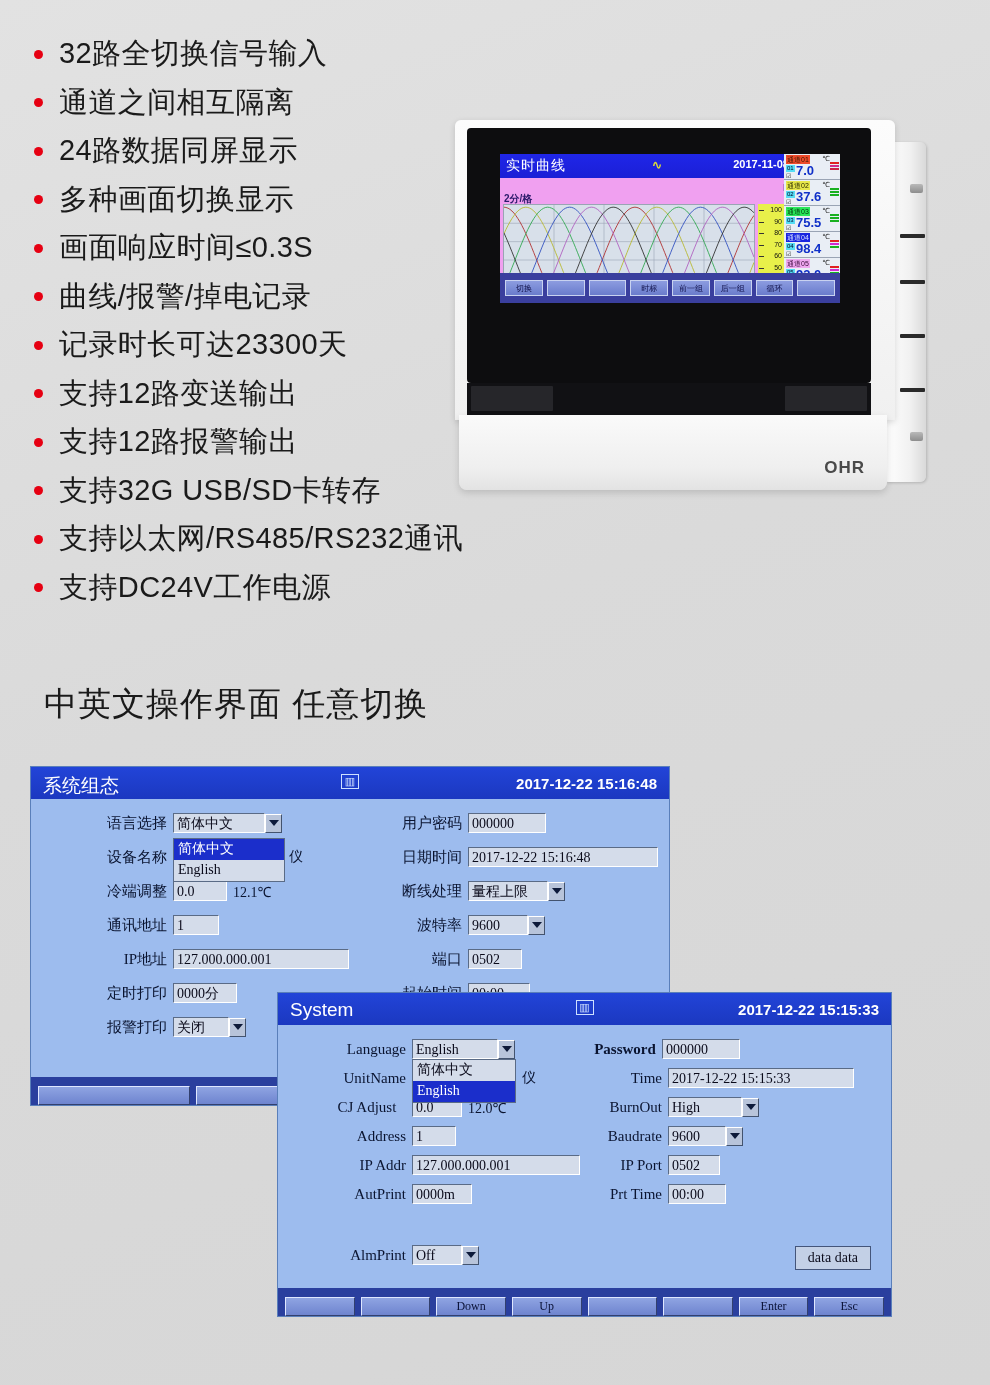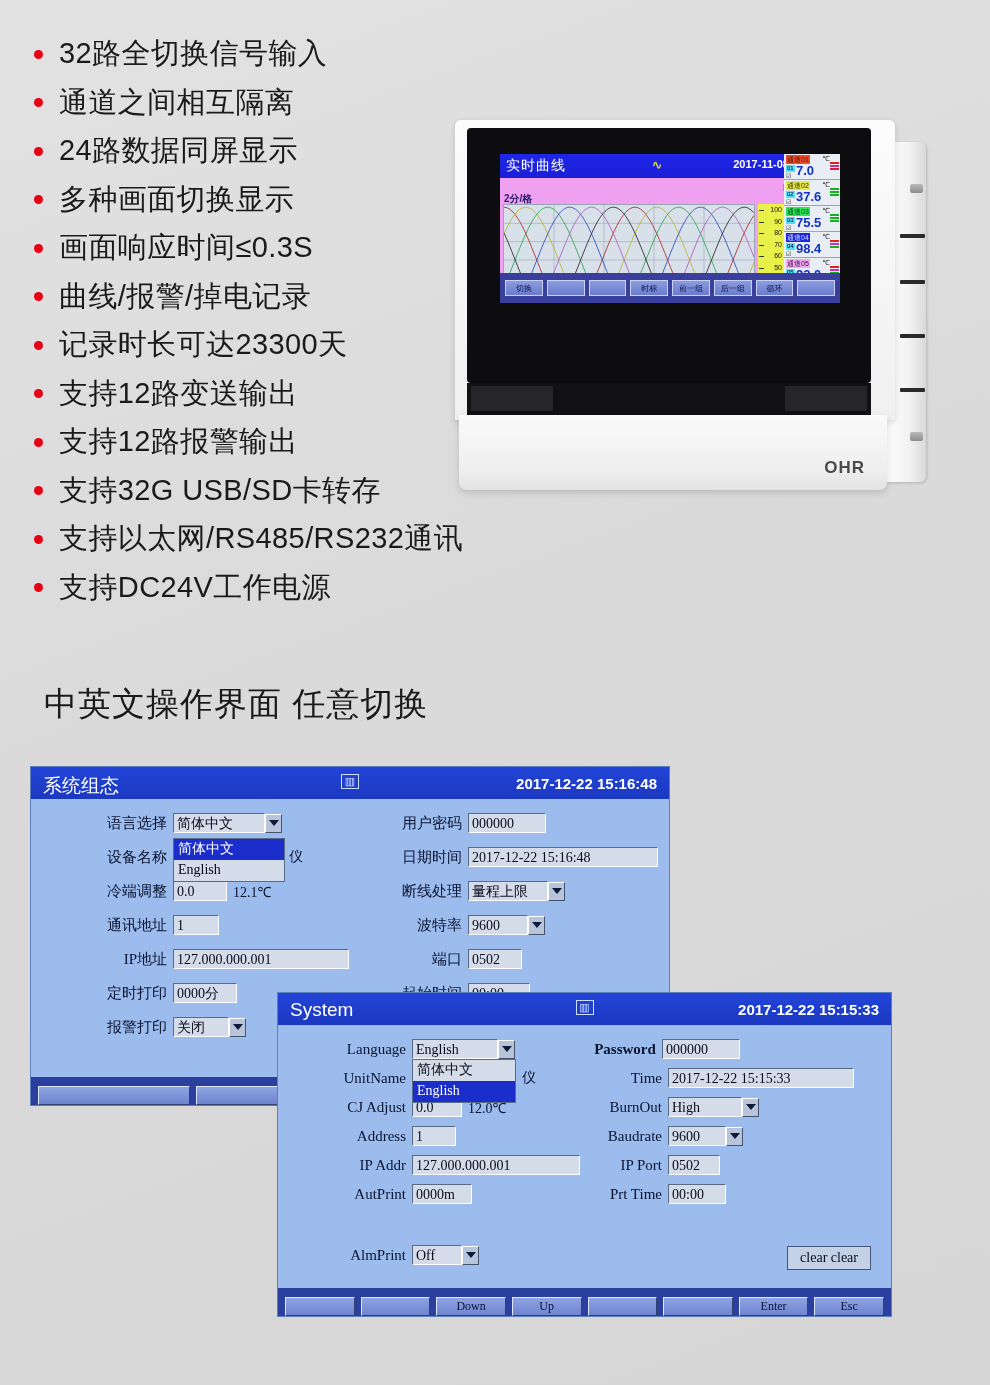--- a/index.html
+++ b/index.html
@@ -694,21 +694,21 @@
           <span class="arrowbtn">
             <span class="tri"></span>
           </span>
         </div>
         <div class="fld" style="left: 50px; top: 43px;">
           <span class="lbl" style="width: 78px; text-align: right; margin-right: 6px;">UnitName</span>
           <span class="box" style="width: 104px;"></span>
           <span class="suffix">仪</span>
         </div>
         <div class="fld" style="left: 50px; top: 72px;">
-          <span class="lbl" style="width: 78px; text-align: right; margin-right: 6px;">CJ Adjust</span>
+          <span class="lbl" style="width: 78px; text-align: center; margin-right: 6px;">CJ Adjust</span>
           <span class="box" style="width: 50px;">0.0</span>
           <span class="suffix">12.0℃</span>
         </div>
         <div class="fld" style="left: 50px; top: 101px;">
           <span class="lbl" style="width: 78px; text-align: right; margin-right: 6px;">Address</span>
           <span class="box" style="width: 44px;">1</span>
         </div>
         <div class="fld" style="left: 50px; top: 130px;">
           <span class="lbl" style="width: 78px; text-align: right; margin-right: 6px;">IP Addr</span>
           <span class="box" style="width: 168px;">127.000.000.001</span>
@@ -752,21 +752,21 @@
         </div>
         <div class="fld" style="left: 310px; top: 159px;">
           <span class="lbl" style="width: 74px; text-align: right; margin-right: 6px;">Prt Time</span>
           <span class="box" style="width: 58px;">00:00</span>
         </div>
         <div class="dropdown" style="left: 134px; top: 34px; width: 104px;">
           <div class="dd-item">简体中文</div>
           <div class="dd-item sel">English</div>
         </div>
       </div>
-    <div class="cleardata">clear clear</div>
+    <div class="cleardata">data data</div>
     <div class="hmi-footer" id="en-footer">
         <div class="ftr-btn"></div>
         <div class="ftr-btn"></div>
         <div class="ftr-btn">Down</div>
         <div class="ftr-btn">Up</div>
         <div class="ftr-btn"></div>
         <div class="ftr-btn"></div>
         <div class="ftr-btn">Enter</div>
         <div class="ftr-btn">Esc</div>
       </div>

